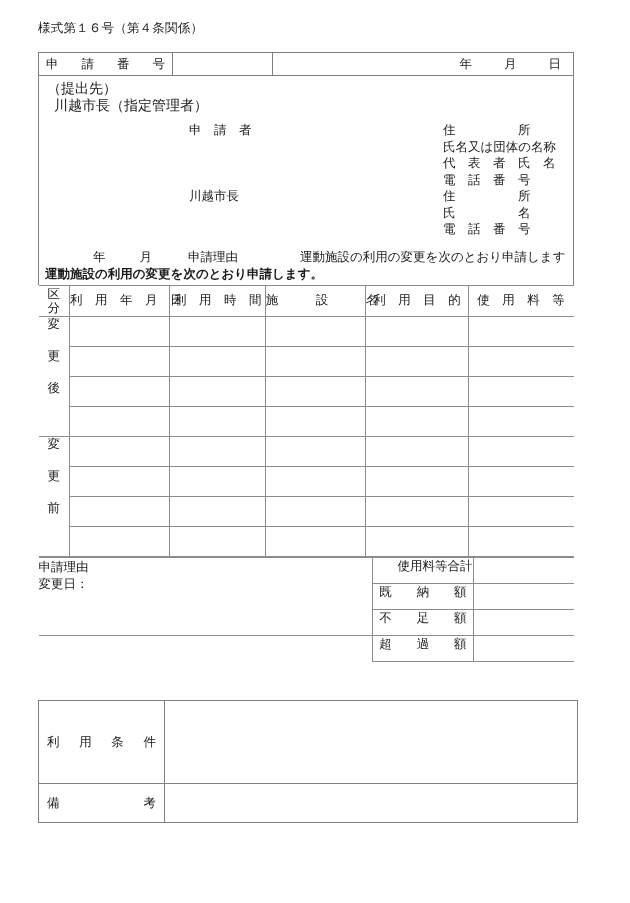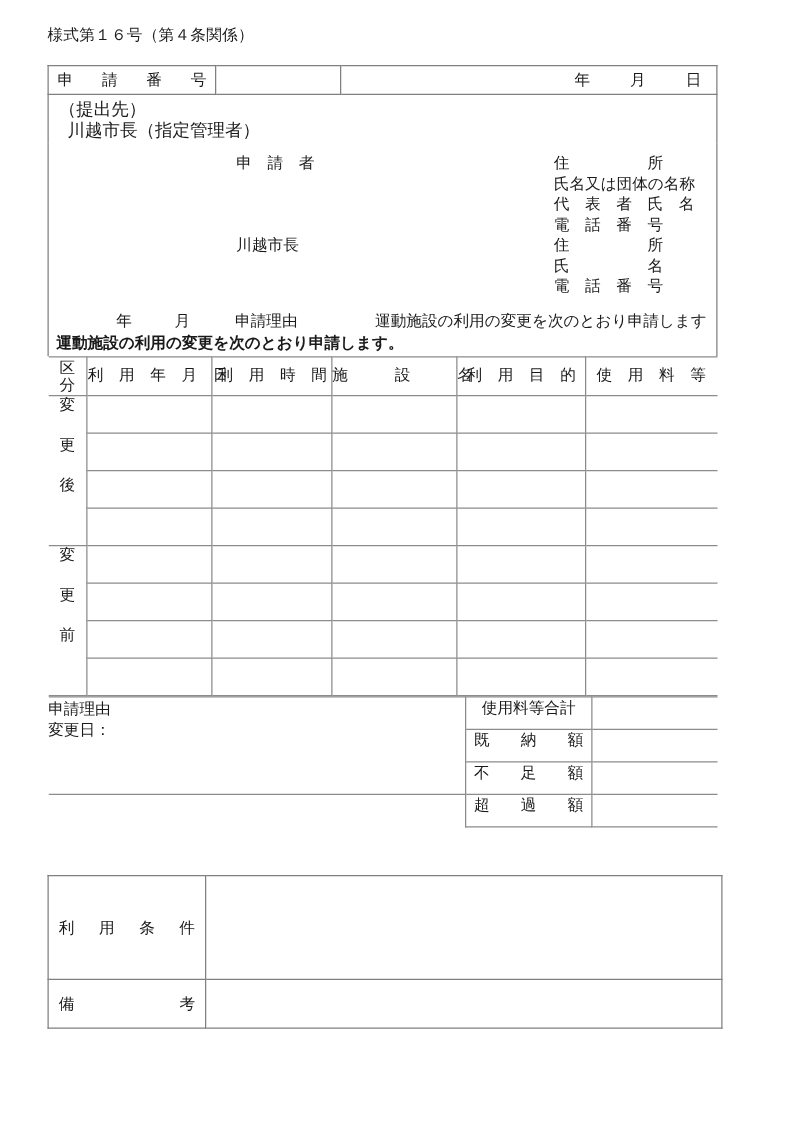--- a/index.html
+++ b/index.html
@@ -421,21 +421,21 @@
               <col style="width:333px">
               <col style="width:100px">
               <col style="width:100px">
             </colgroup>
             <tbody>
               <tr>
                 <td class="reason-cell" rowspan="3" style="border-left:none;">
                   <div>申請理由</div>
                   <div>変更日：</div>
                 </td>
-                <td class="fee-lbl" style="text-align:center;">使用料等合計</td>
+                <td class="fee-lbl" style="text-align:right;">使用料等合計</td>
                 <td class="fee-val" style="border-right:none;"></td>
               </tr>
               <tr>
                 <td class="fee-lbl">
                   <div class="spread-in">
                     <span>既</span>
                     <span>納</span>
                     <span>額</span>
                   </div>
                 </td>

